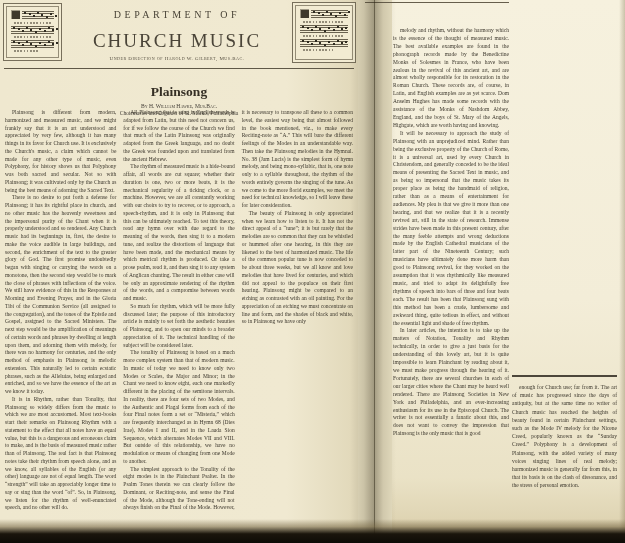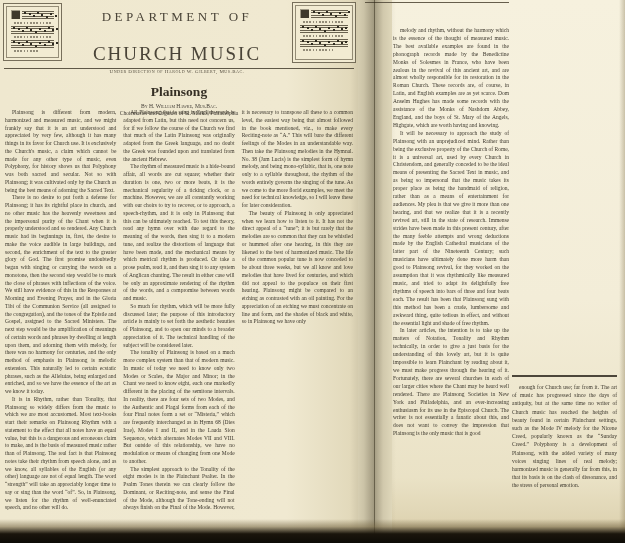--- a/index.html
+++ b/index.html
@@ -56,22 +56,22 @@
     box-shadow:5px 1px #2e2a20,9px 3px #2e2a20,13px 0 #2e2a20,17px 2px #2e2a20,22px 4px #2e2a20,26px 1px #2e2a20,31px 3px #2e2a20,35px 0 #2e2a20,39px 2px #2e2a20,43px 1px #2e2a20;
   }
   .tinytext{
     height:2px;margin:2px 3px;
     background:repeating-linear-gradient(90deg,rgba(70,62,48,.55) 0 1.6px,transparent 1.6px 3.2px);
   }
   .tinytext.short{margin-right:14px;}
 
   
   .dept-header{position:absolute;left:62px;top:9px;width:230px;text-align:center;color:#4a4438;}
-  .dept-line1{font-size:13px;letter-spacing:3.5px;}
-  .dept-line2{font-size:19px;letter-spacing:2px;margin-top:18px;}
+  .dept-line1{font-size:10px;letter-spacing:3.5px;}
+  .dept-line2{font-size:19px;letter-spacing:2px;margin-top:10px;}
   .dept-direction{font-size:5px;letter-spacing:.5px;margin-top:4px;font-variant:small-caps;color:#564f41;}
   .header-rule{position:absolute;left:4px;top:68px;width:350px;height:1px;background:#5f5847;}
 
   
   .article-head{position:absolute;left:0;top:84px;width:358px;text-align:center;}
   .article-title{font-size:13.5px;font-weight:bold;color:#352f25;}
   .article-byline{font-size:5.6px;font-variant:small-caps;margin-top:3px;color:#46413a;}
   .article-byline2{font-size:5.6px;margin-top:1px;color:#46413a;}
 
   

